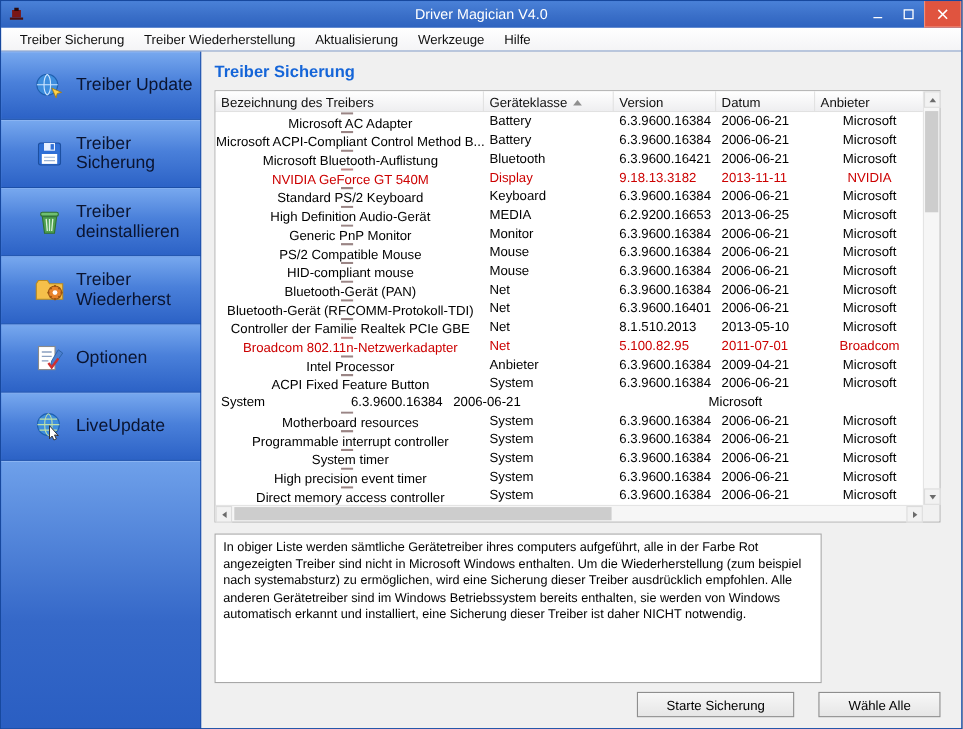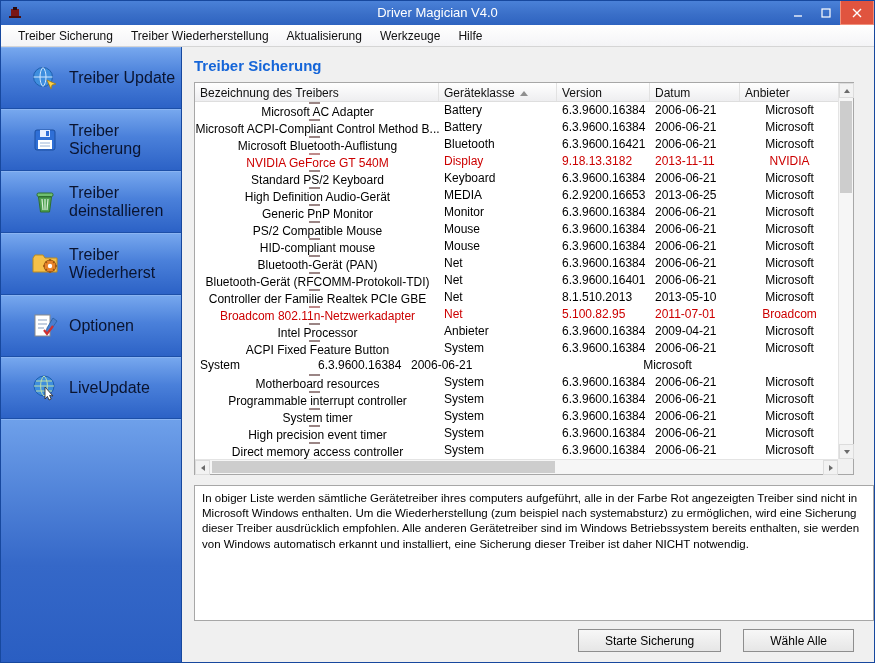--- a/index.html
+++ b/index.html
@@ -119,21 +119,21 @@
   .htrack{ flex:1; position:relative; }
   .vthumb{ position:absolute; left:1px; right:1px; top:3px; height:92px; background:#cdcdcd; }
   .hthumb{ position:absolute; top:1px; bottom:1px; left:2px; width:56%; background:#cdcdcd; }
   .tri-up{ width:0;height:0;border-left:3px solid transparent;border-right:3px solid transparent;border-bottom:4px solid #6b6b6b; }
   .tri-down{ width:0;height:0;border-left:3px solid transparent;border-right:3px solid transparent;border-top:4px solid #6b6b6b; }
   .tri-left{ width:0;height:0;border-top:3px solid transparent;border-bottom:3px solid transparent;border-right:4px solid #6b6b6b; }
   .tri-right{ width:0;height:0;border-top:3px solid transparent;border-bottom:3px solid transparent;border-left:4px solid #6b6b6b; }
 
   
   .descbox{
-    width:680px; height:136px; margin-top:10px;
+    width:552px; height:136px; margin-top:10px;
     background:#ffffff; border:1px solid #a7a7a7;
     padding:5px 7px; position:relative;
     font-size:11.5px; color:#000; line-height:1.32;
   }
   .watermark{
     position:absolute; right:14px; bottom:26px;
     font-size:30px; font-weight:bold; color:#c6c6c6;
     letter-spacing:1px;
     text-shadow:1px 1px 0 #ffffff, -1px -1px 0 #a8a8a8;
     pointer-events:none;

